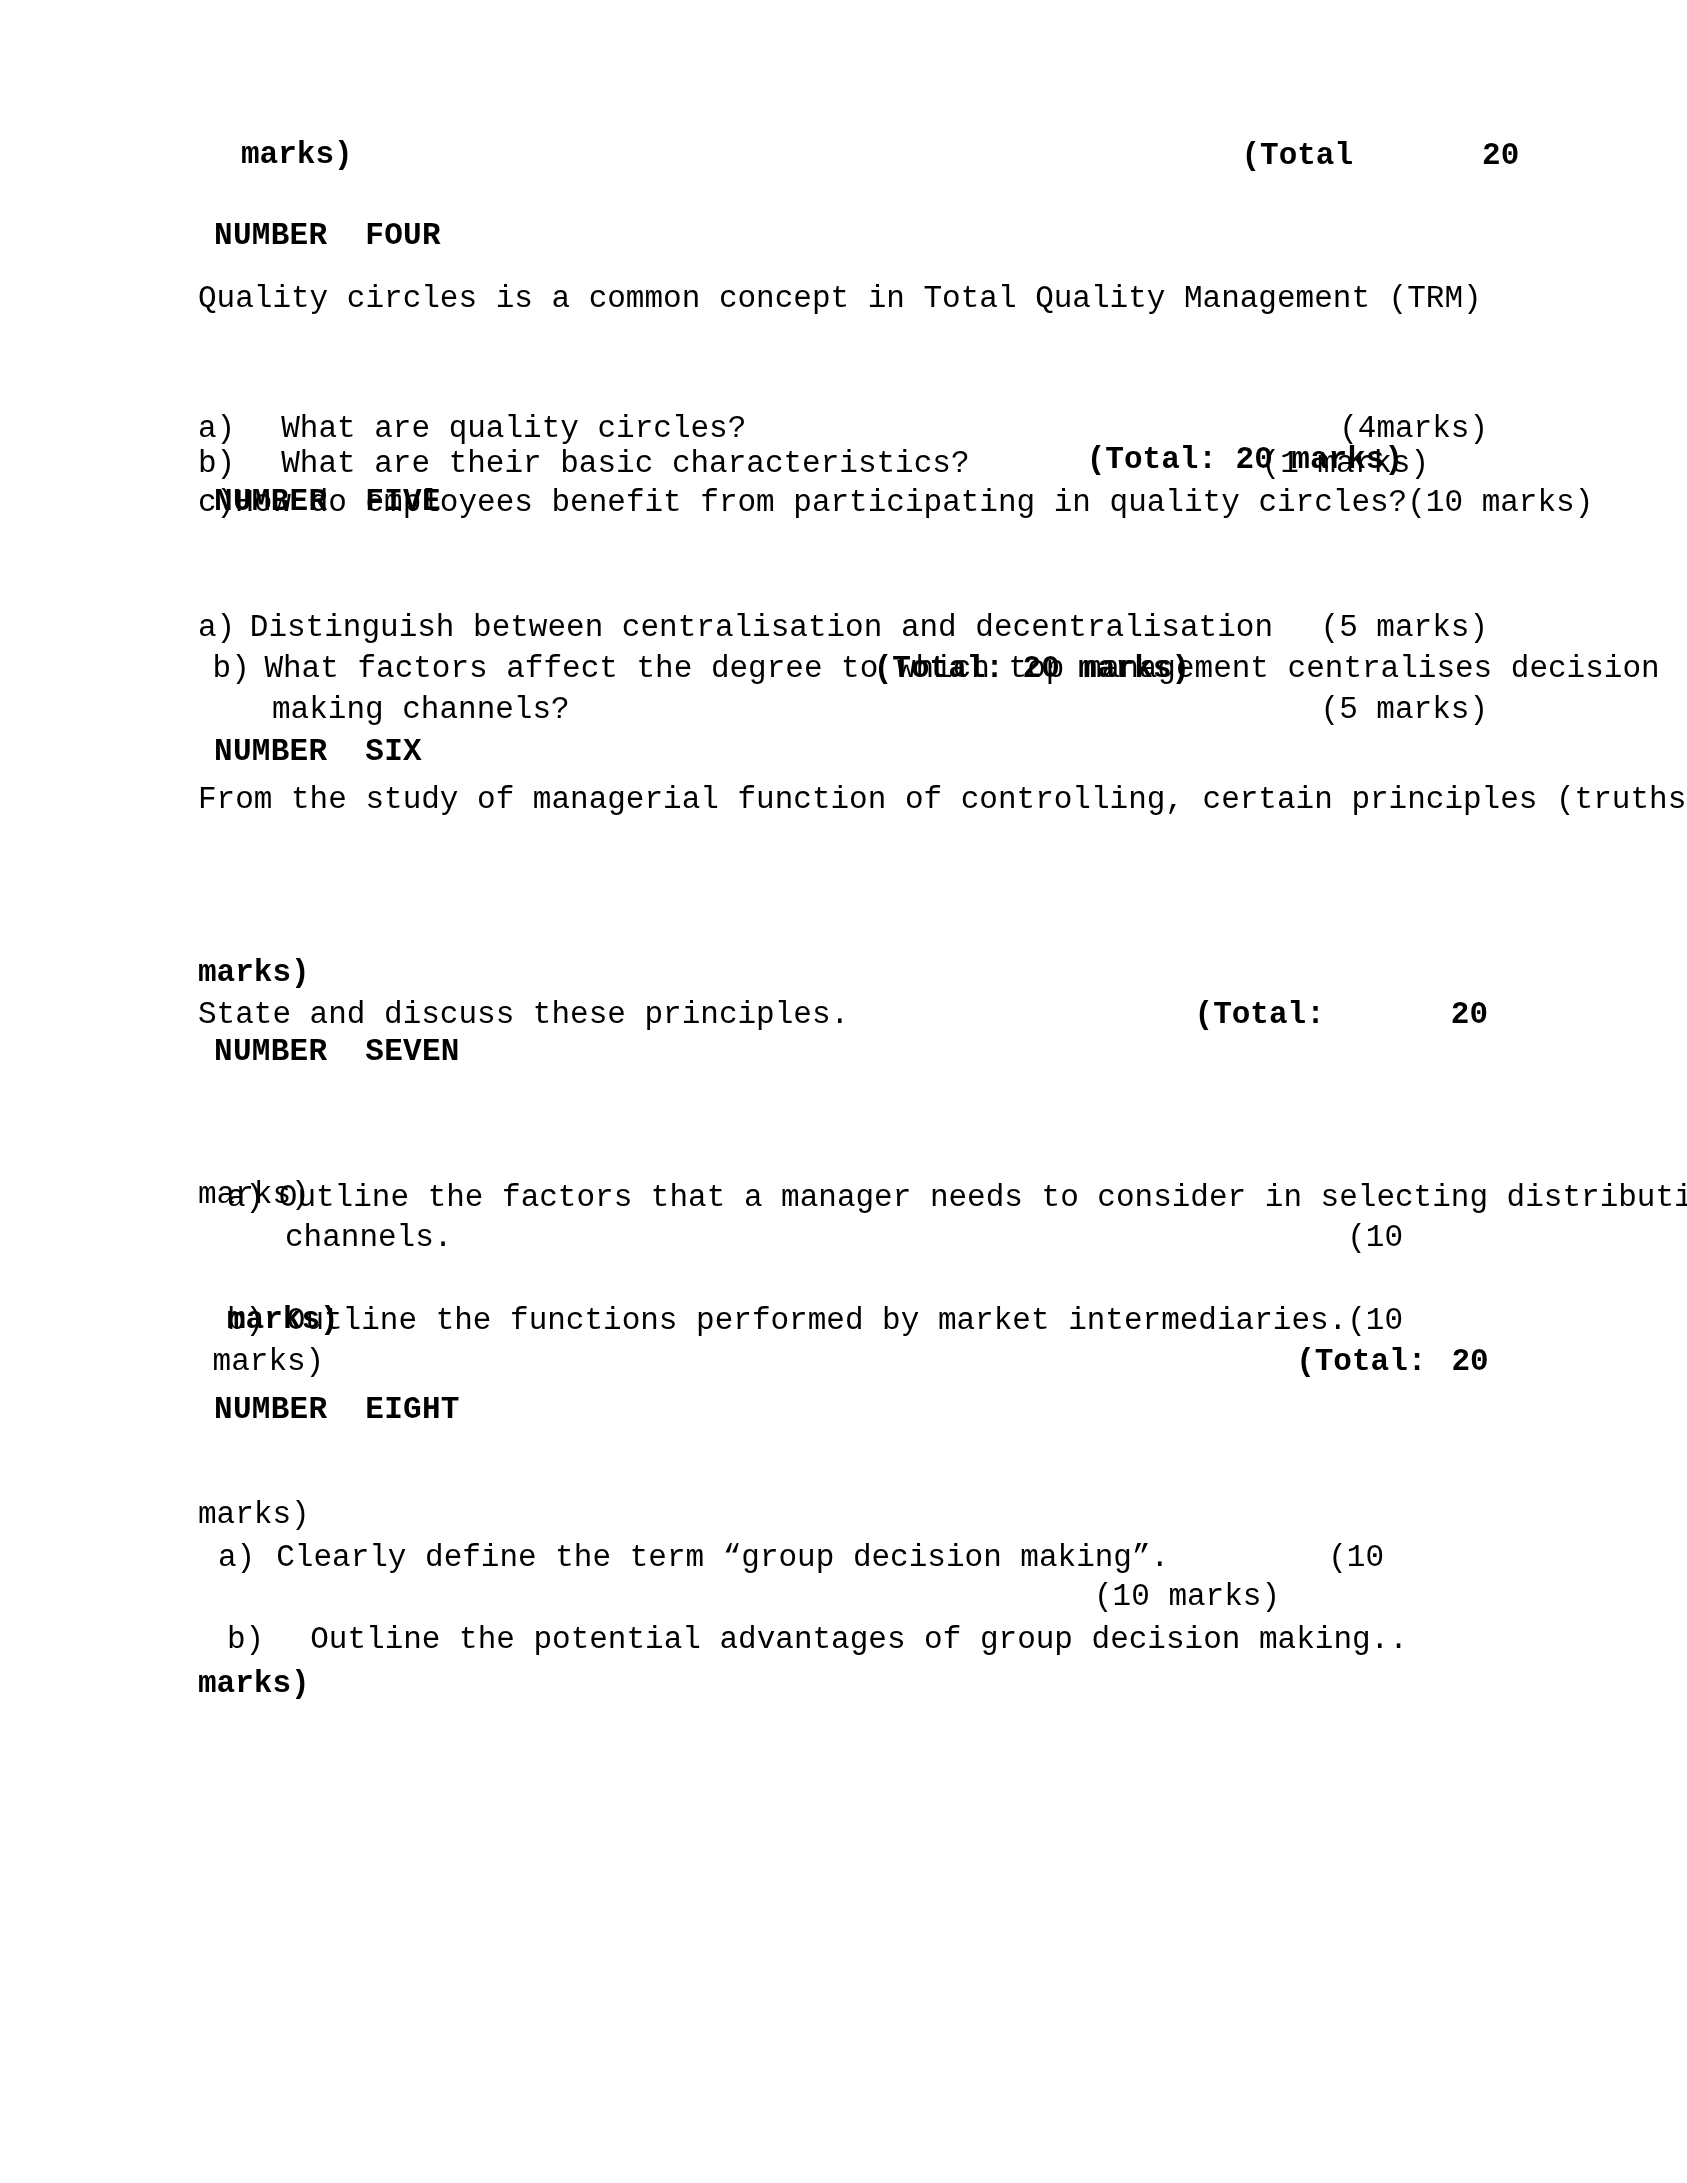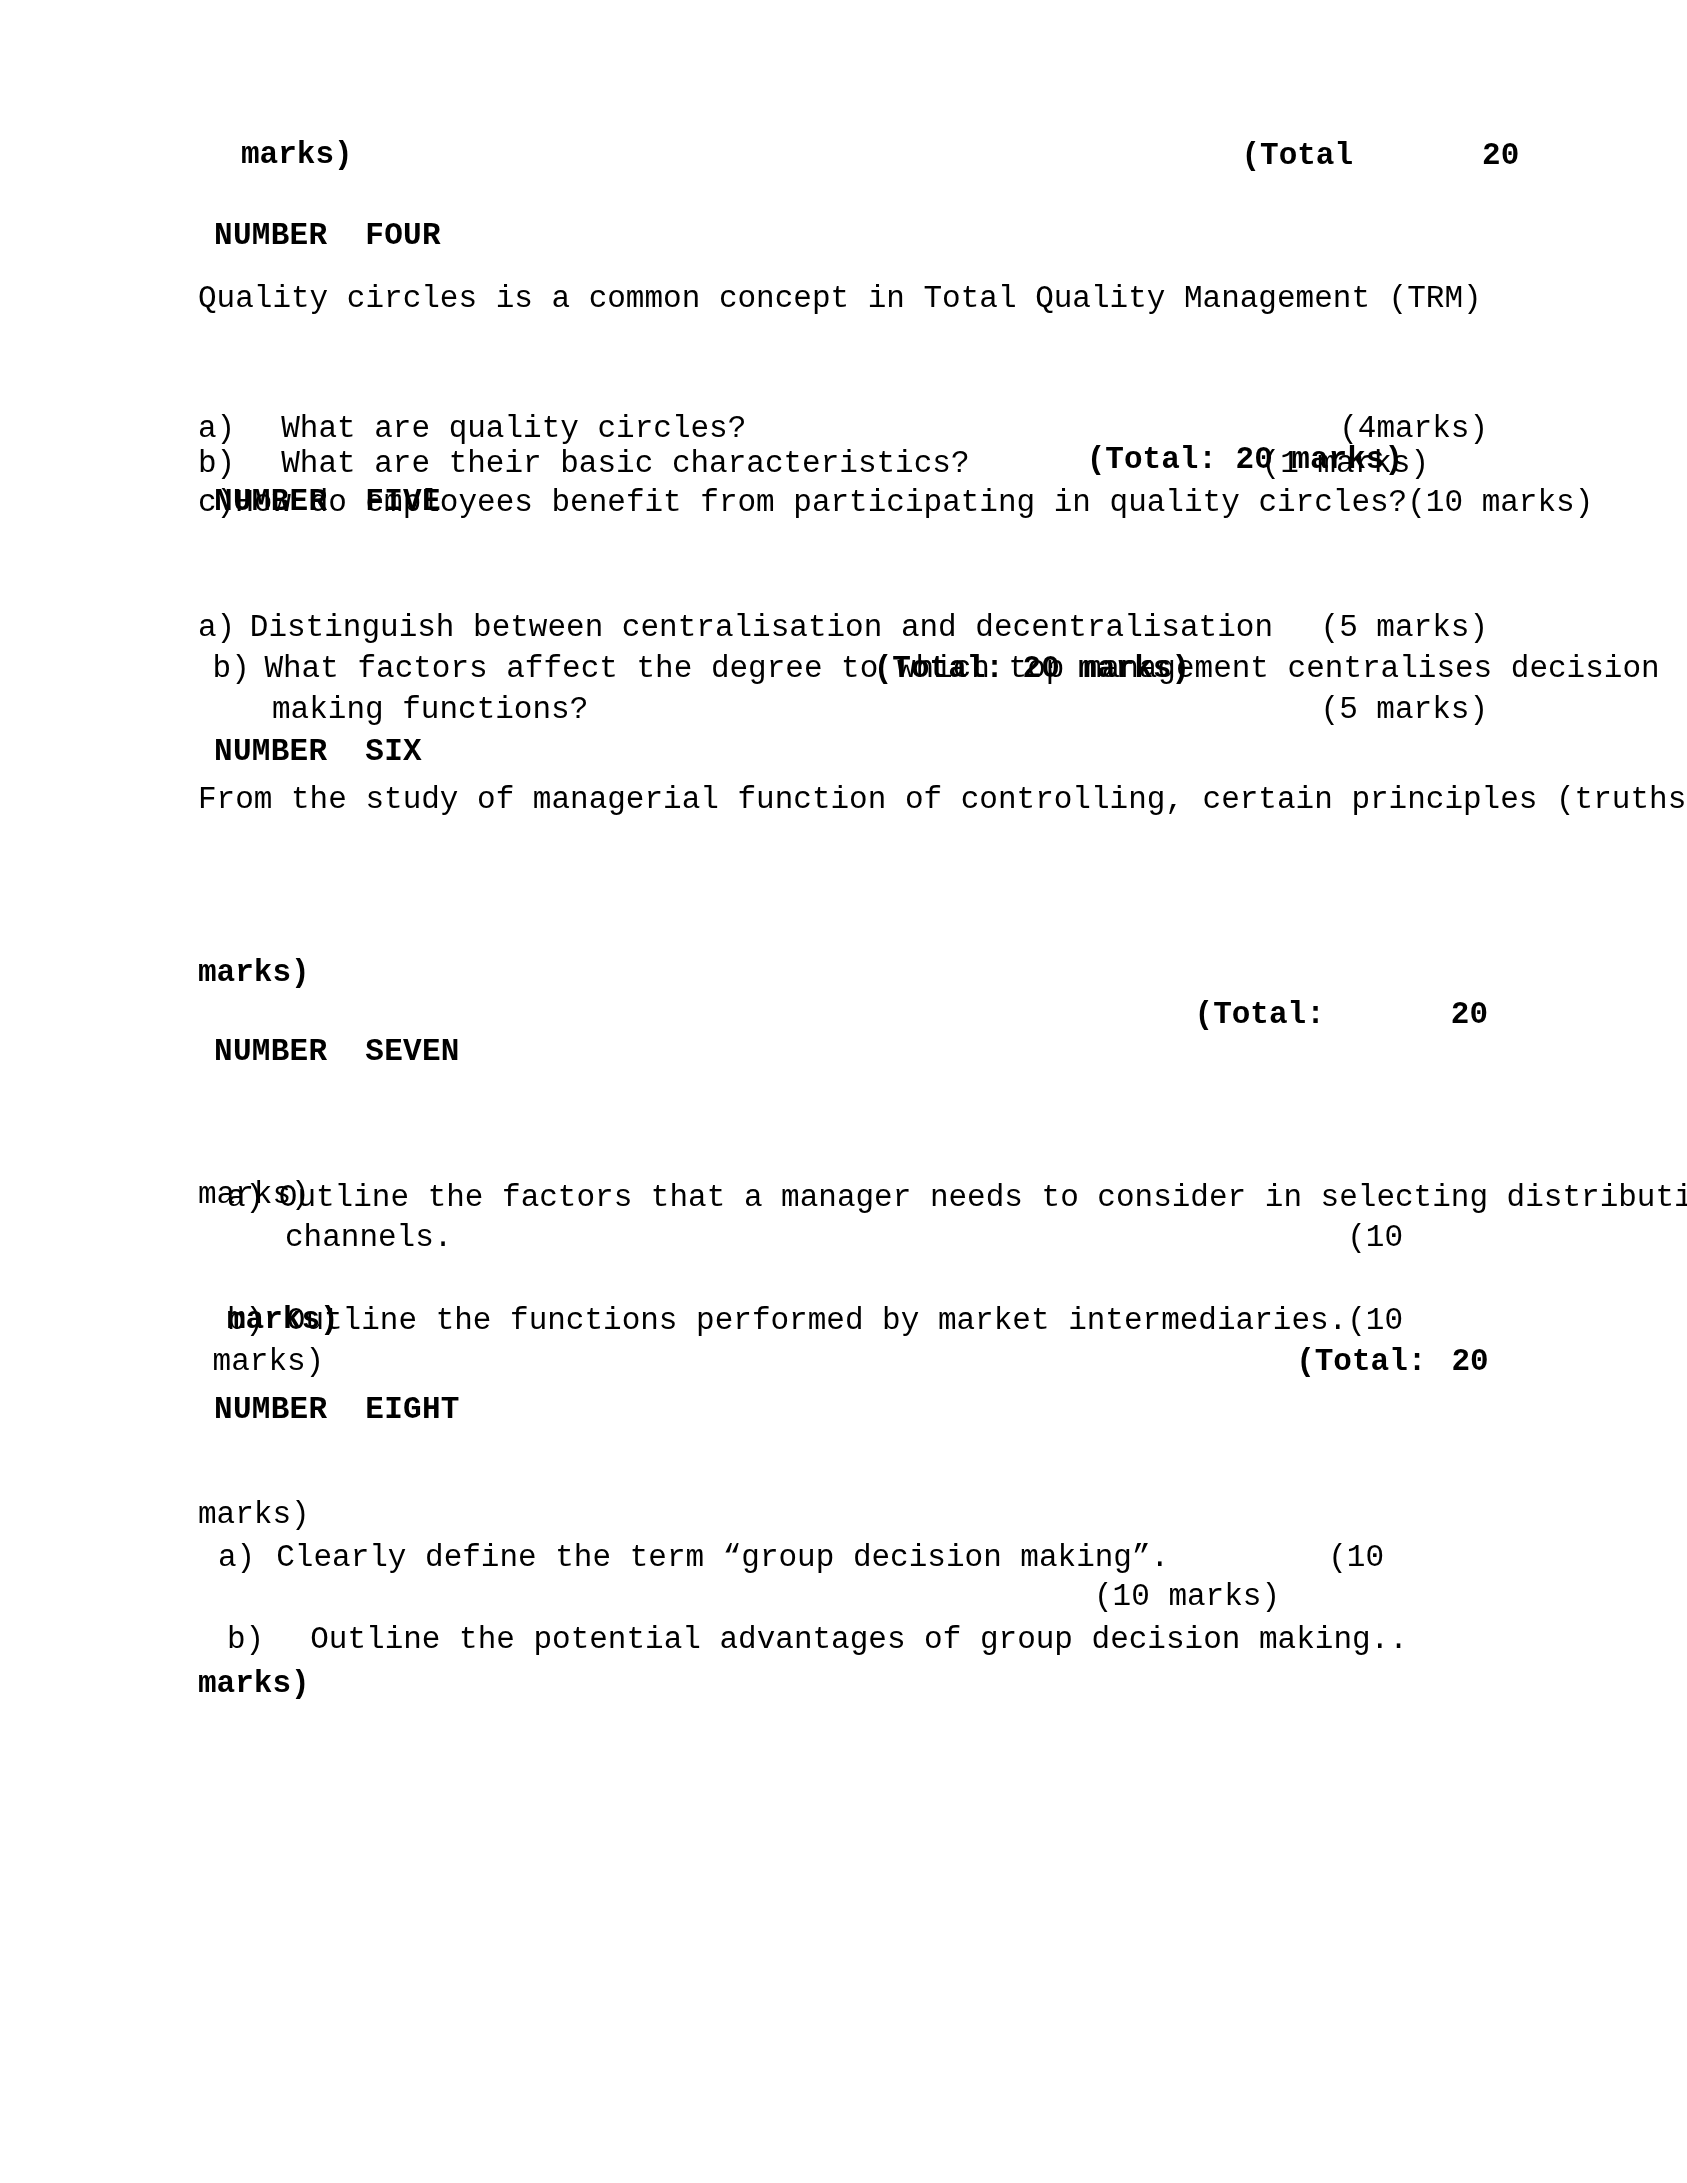--- a/index.html
+++ b/index.html
@@ -123,34 +123,35 @@
   <div class="abs" style="left:14.6px; top:564px;">
     <span class="row">
       <span class="lbl">b)</span>
       <span style="display:inline-block;width:14.6px;"></span>
       <span class="txt">What factors affect the degree to which top management centralises decision</span>
     </span>
   </div>
 
   <div class="abs" style="left:74px; top:605px; width:1216px;">
     <span class="row">
-      <span class="txt">making functions?</span>
+      <span class="txt">making channels?</span>
       <span class="spacer"></span>
       <span class="mk">(5 marks)</span>
     </span>
   </div>
 
   <div class="abs bold" style="left:0px; top:648px; width:992px; text-align:right;">(Total: 20 marks)</div>
 
   <div class="abs heading" style="left:0px; top:731px;">NUMBER  SIX</div>
 
   <div class="abs para" style="left:0px; top:779px; width:1290px;">From the study of managerial function of controlling, certain principles (truths) have been implied. These truths may be similar to truths in other areas management and they summarise the nature and purpose of control.</div>
 
   <div class="abs" style="left:0px; top:910px; width:1290px;">
     <span class="row">
+      <span class="txt">State and discuss these principles.</span>
       <span class="spacer"></span>
       <span class="mk bold">(Total:</span>
       <span style="display:inline-block;width:126px;"></span>
       <span class="mk bold">20</span>
     </span>
   </div>
 
   <div class="abs bold" style="left:0px; top:952px;">marks)</div>
 
   <div class="abs heading" style="left:0px; top:1031px;">NUMBER  SEVEN</div>

